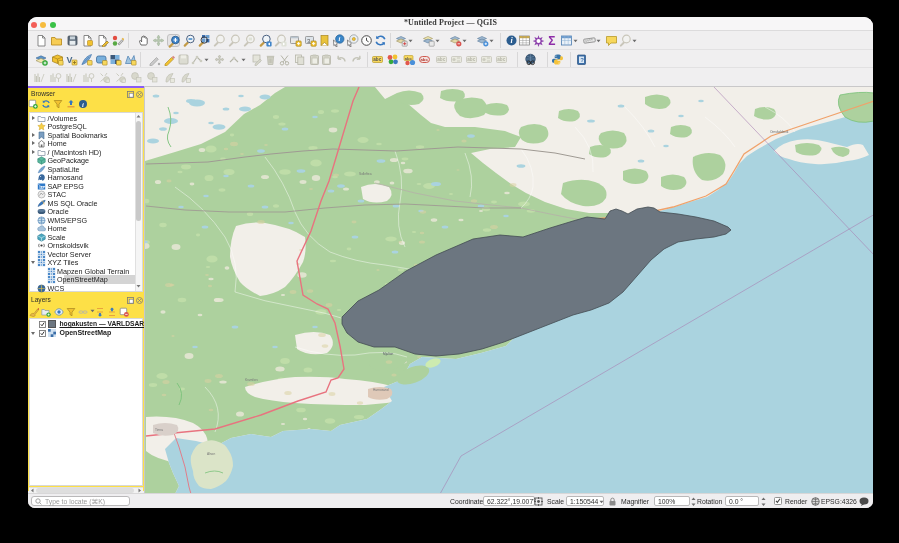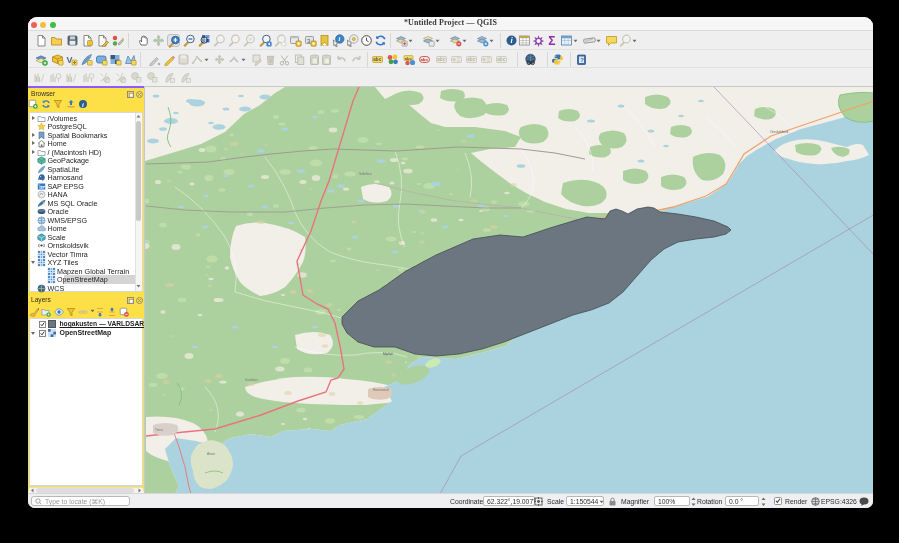--- a/index.html
+++ b/index.html
@@ -749,21 +749,21 @@
       <div class="trow" style="left:19.5px;top:93.8px;">
         <span class="lbl">SAP EPSG</span>
       </div>
       <span class="ic" style="left:9.2px;top:102.0px;width:9px;height:9px;">
         <svg width="9" height="9" viewBox="0 0 9 9">
           <circle cx="4.5" cy="4.5" r="3.5" fill="#eee" stroke="#999" stroke-width="0.6"></circle>
           <path d="M2.5,5.5 L4.2,3 5.6,4.6 6.8,3.4" stroke="#888" stroke-width="0.7" fill="none"></path>
         </svg>
       </span>
       <div class="trow" style="left:19.5px;top:102.2px;">
-        <span class="lbl">HANA</span>
+        <span class="lbl">STAC</span>
       </div>
       <span class="ic" style="left:9.2px;top:110.5px;width:9px;height:9px;">
         <svg width="9" height="9" viewBox="0 0 9 9">
           <path d="M1,7.5 C2,4 4.5,2 8.2,1.2 C7.5,3.5 5.5,5.5 2.5,6.8 z" fill="#3a7ac0" stroke="#28578c" stroke-width="0.5"></path>
           <path d="M5,1.5 C6,2.5 7,4 7.2,5.5" stroke="#e8b84b" stroke-width="0.8" fill="none"></path>
         </svg>
       </span>
       <div class="trow" style="left:19.5px;top:110.8px;">
         <span class="lbl">MS SQL Oracle</span>
       </div>
@@ -821,21 +821,21 @@
             <rect x="0.8" y="3.3" width="2.4" height="2.4" fill="#8ab4dc"></rect>
             <rect x="3.3" y="3.3" width="2.4" height="2.4" fill="#4a88c8"></rect>
             <rect x="5.8" y="3.3" width="2.4" height="2.4" fill="#8ab4dc"></rect>
             <rect x="0.8" y="5.8" width="2.4" height="2.4" fill="#4a88c8"></rect>
             <rect x="3.3" y="5.8" width="2.4" height="2.4" fill="#8ab4dc"></rect>
             <rect x="5.8" y="5.8" width="2.4" height="2.4" fill="#4a88c8"></rect>
           </g>
         </svg>
       </span>
       <div class="trow" style="left:19.5px;top:161.8px;">
-        <span class="lbl">Vector Timra</span>
+        <span class="lbl">Vector Server</span>
       </div>
       <span class="tri d" style="left:3px;top:172.9px;"></span>
       <span class="ic" style="left:9.2px;top:170.0px;width:9px;height:9px;">
         <svg width="9" height="9" viewBox="0 0 9 9">
           <g stroke="#fff" stroke-width="0.4">
             <rect x="0.8" y="0.8" width="2.4" height="2.4" fill="#4a88c8"></rect>
             <rect x="3.3" y="0.8" width="2.4" height="2.4" fill="#8ab4dc"></rect>
             <rect x="5.8" y="0.8" width="2.4" height="2.4" fill="#4a88c8"></rect>
             <rect x="0.8" y="3.3" width="2.4" height="2.4" fill="#8ab4dc"></rect>
             <rect x="3.3" y="3.3" width="2.4" height="2.4" fill="#4a88c8"></rect>

